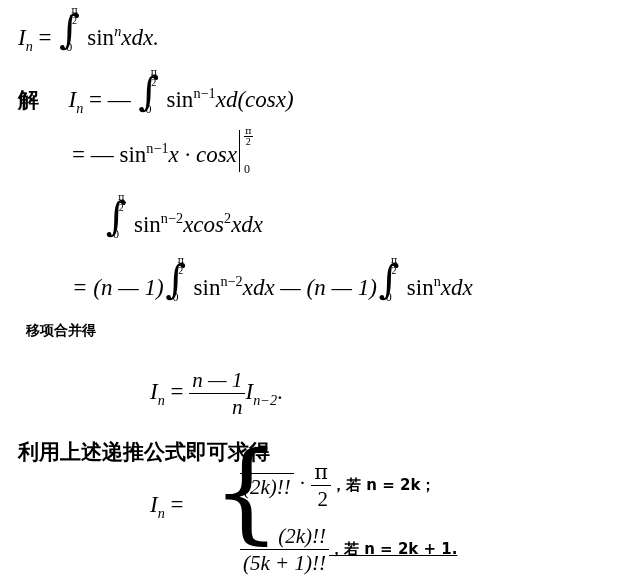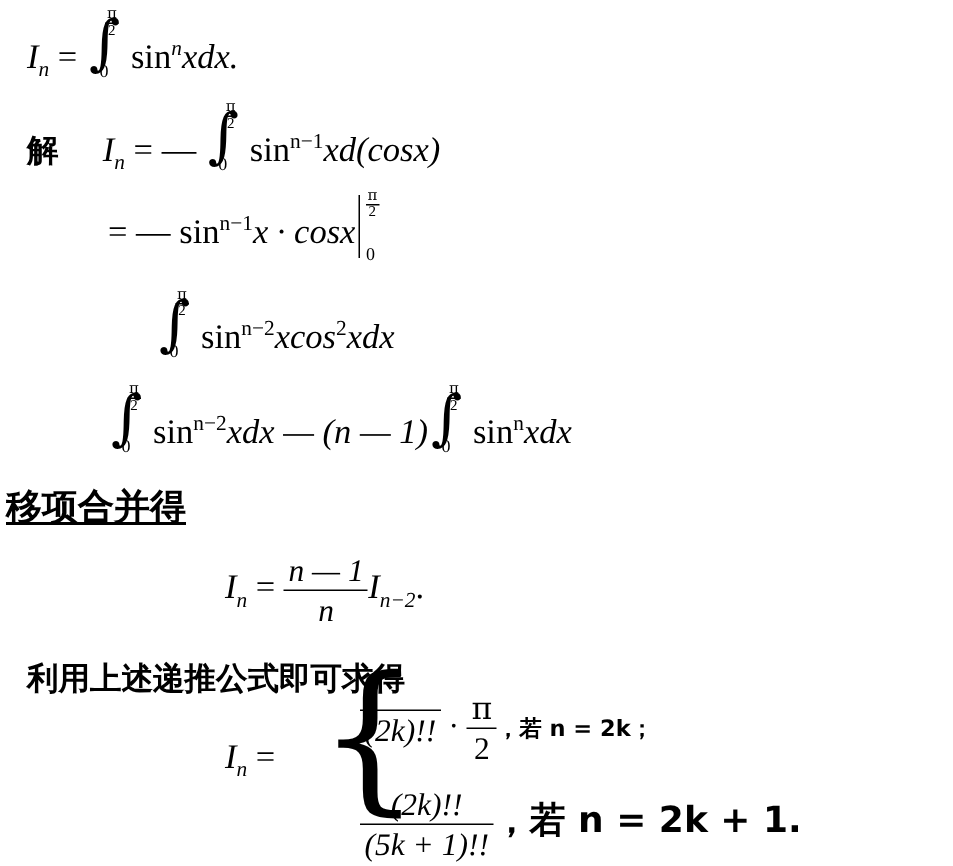--- a/index.html
+++ b/index.html
@@ -135,21 +135,21 @@
     position: absolute;
     left: 7px;
     top: 22px;
     font-size: 12px;
     font-style: normal;
   }
 
   
   .dfrac {
     display: inline-block;
-    text-align: center;
+    text-align: right;
     vertical-align: middle;
     line-height: 1.15;
     font-size: 21px;
   }
   .dfrac .num {
     display: block;
     padding: 0 3px 1px 3px;
   }
   .dfrac .den {
     display: block;
@@ -228,42 +228,42 @@
         <span class="sfrac">
           <span class="num pi">π</span>
           <span class="den">2</span>
         </span>
       </span>
       <span class="lower">0</span>
     </span><span class="op">sin</span><span class="supn">n−2</span><span class="it">xcos</span><span class="supn">2</span><span class="it">xdx</span>
   </div>
 
   <div class="mathline" style="left:72px; top:268px;">
-    <span class="intg">
+    <span class="it">= (n — 1)</span><span class="intg">
       <span class="sign">∫</span>
       <span class="upper">
         <span class="sfrac">
           <span class="num pi">π</span>
           <span class="den">2</span>
         </span>
       </span>
       <span class="lower">0</span>
     </span><span class="op">sin</span><span class="supn">n−2</span><span class="it">xdx — (n — 1)</span><span class="intg">
       <span class="sign">∫</span>
       <span class="upper">
         <span class="sfrac">
           <span class="num pi">π</span>
           <span class="den">2</span>
         </span>
       </span>
       <span class="lower">0</span>
     </span><span class="op">sin</span><span class="supn">n</span><span class="it">xdx</span>
   </div>
 
-  <div class="mathline cjk" style="left:4px; top:322px; font-size:24px;text-decoration:underline;">移项合并得</div>
+  <div class="mathline cjk" style="left:26px; top:322px; font-size:14px;">移项合并得</div>
 
   <div class="mathline" style="left:150px; top:368px;">
     <span class="it">I</span><span class="sub">n</span>
     <span class="op">=</span>
     <span class="dfrac">
       <span class="num it">n — 1</span>
       <span class="den it">n</span>
     </span><span class="it">I</span><span class="sub">n−2</span><span class="op">.</span>
   </div>
 
@@ -284,16 +284,16 @@
     <span class="dfrac">
       <span class="num pi">π</span>
       <span class="den">2</span>
     </span><span class="cjk" style="font-size:15px;">，若 n = 2k；</span>
   </div>
 
   <div class="mathline" style="left:240px; top:524px; font-size:21px;">
     <span class="dfrac">
       <span class="num it">(2k)!!</span>
       <span class="den it">(5k + 1)!!</span>
-    </span><span class="cjk" style="font-size:24px;">，若 n = 2k + 1.</span>
+    </span><span class="cjk" style="font-size:15px;text-decoration:underline;">，若 n = 2k + 1.</span>
   </div>
 
 </div>
 
 </body></html>

